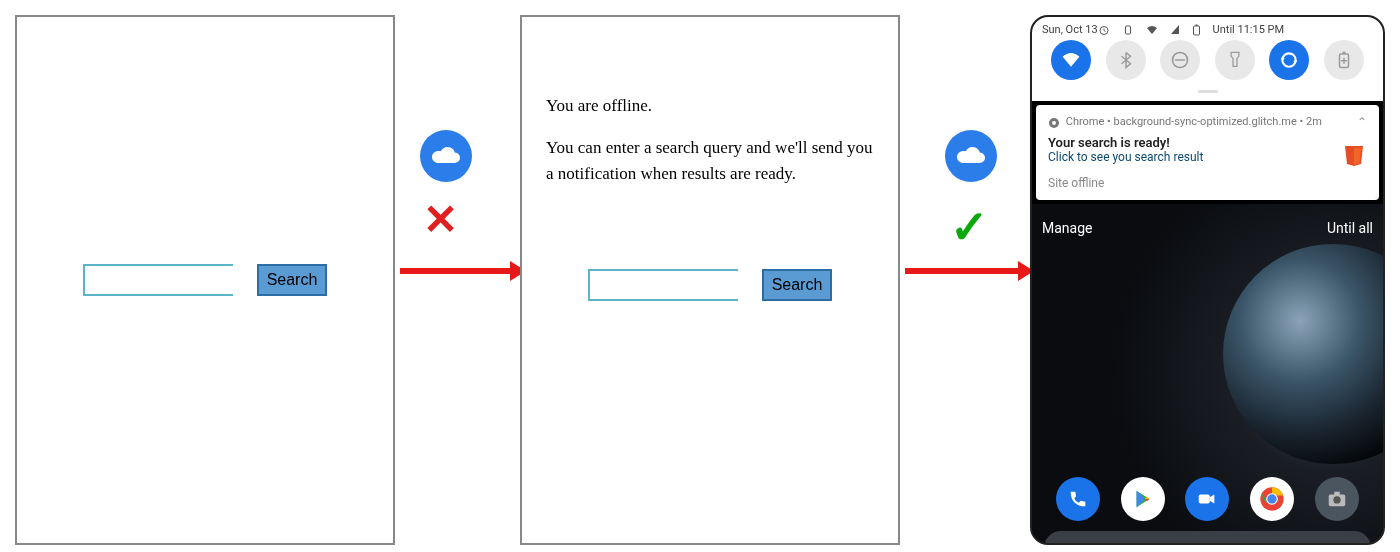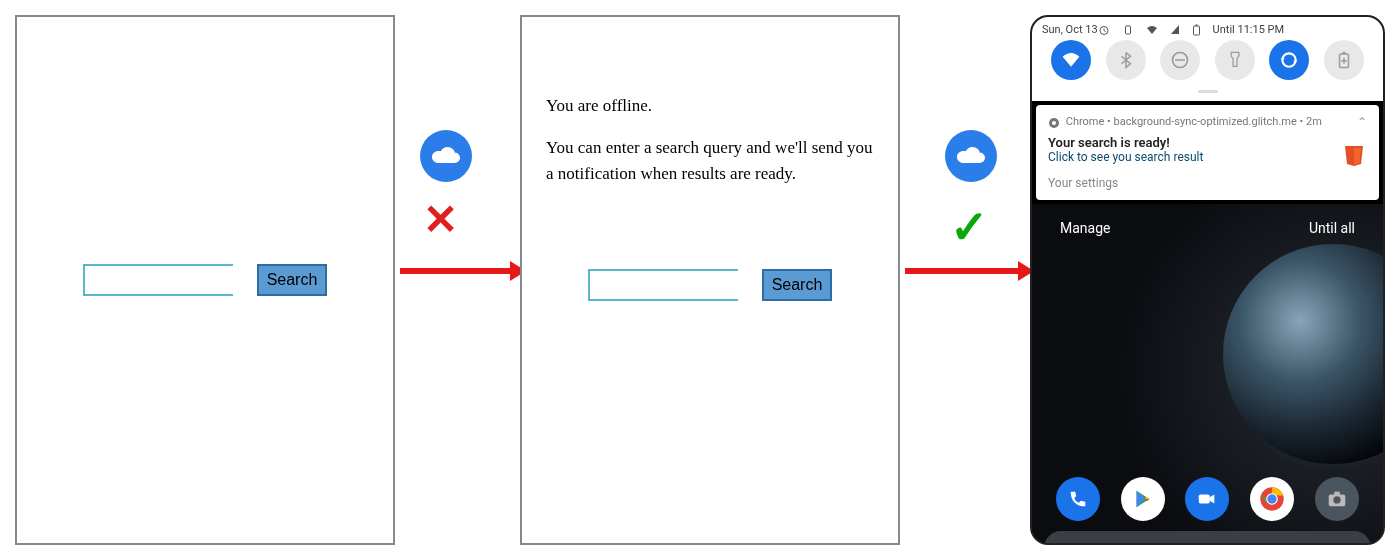--- a/index.html
+++ b/index.html
@@ -129,21 +129,21 @@
       position: absolute;
       right: -60px; top: 40px;
       width: 220px; height: 220px;
       border-radius: 50%;
       background: radial-gradient(circle at 35% 35%, #8aa3b8 0%, #3a5568 30%, #1a2530 55%, #000 80%);
       filter: blur(0.5px);
     }
     .manage-row {
       position: absolute; top: 8px; left: 0; right: 0;
       display: flex; justify-content: space-between;
-      padding: 8px 28px;
+      padding: 8px 10px;
       color: #fff; font-size: 14px;
     }
     .dock {
       position: absolute;
       bottom: 54px;
       left: 0; right: 0;
       display: flex; justify-content: space-around;
       padding: 0 14px;
     }
     .dock-app {
@@ -286,21 +286,21 @@
         <div class="notif-title">Your search is ready!</div>
         <div class="notif-body">Click to see you search result</div>
       </div>
       <div class="notif-icon-box">
         <svg width="24" height="24" viewBox="0 0 24 24">
           <path d="M3 2 L5 20 L12 22 L19 20 L21 2 Z" fill="#e44d26"></path>
           <path d="M12 4 V20.5 L17.5 19 L19 4 Z" fill="#f16529"></path>
         </svg>
       </div>
     </div>
-    <div style="color:#888">Your settings</div>
+    <div style="color:#888">Site offline</div>
   </div>
 
   <div class="phone-bg">
     <div class="earth"></div>
     <div class="manage-row">
       <span>Manage</span>
       <span>Until all</span>
     </div>
 
     <div class="dock">

